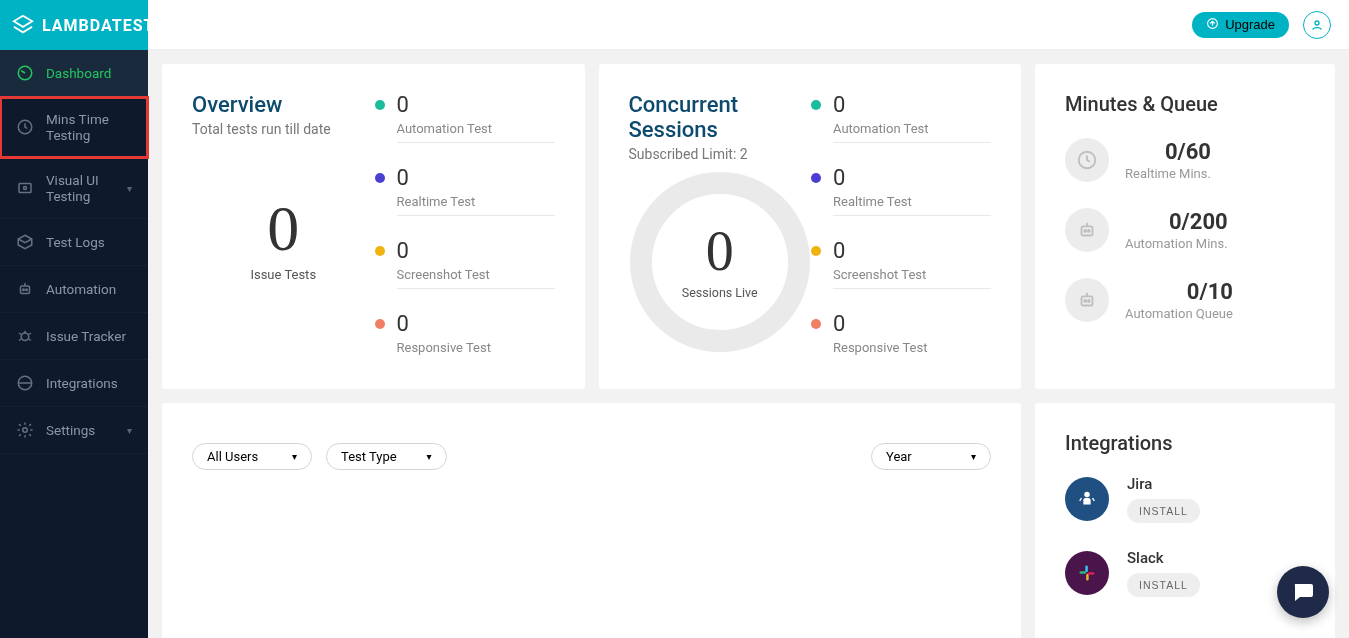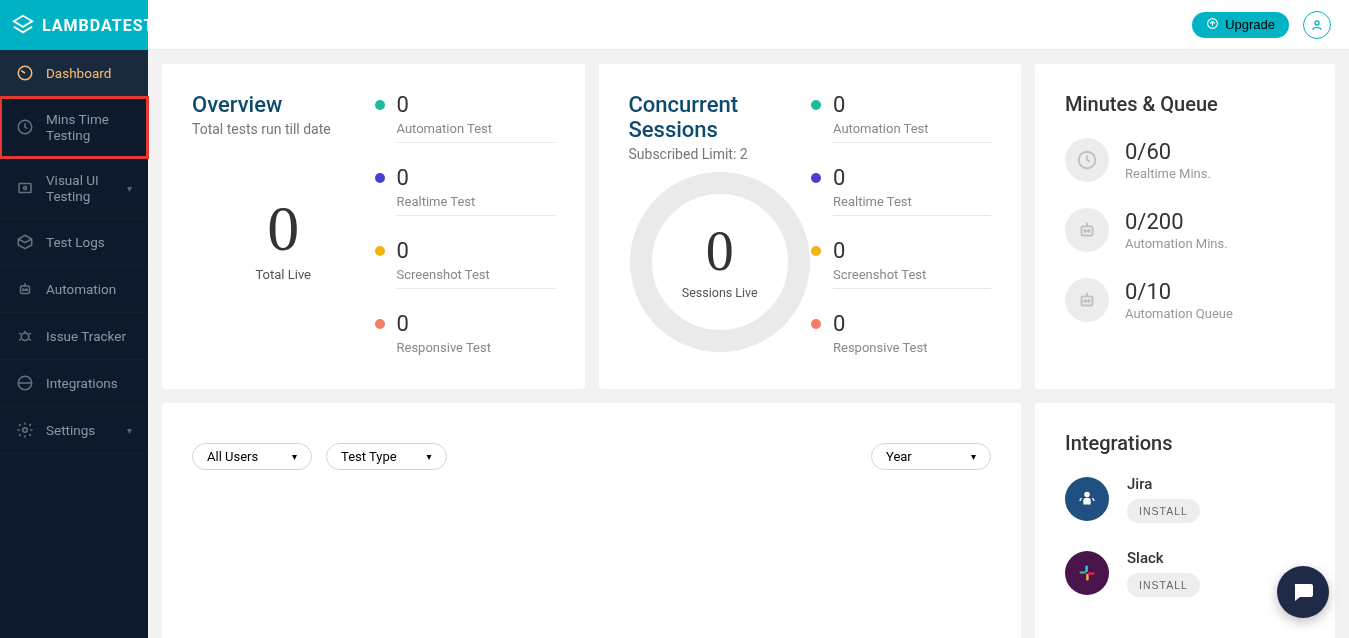--- a/index.html
+++ b/index.html
@@ -7,21 +7,21 @@
   .app { display: flex; width: 100%; height: 100%; }
 
   
   .sidebar { width: 148px; background: #0e1a2b; color: #8a97a8; display: flex; flex-direction: column; }
   .brand { height: 50px; background: #00b3c4; display: flex; align-items: center; padding: 0 12px; color: #fff; font-weight: 700; letter-spacing: 1px; justify-content: space-between; }
   .brand-left { display: flex; align-items: center; gap: 8px; }
   .brand-logo { width: 22px; height: 22px; }
   .brand-toggle { width: 18px; height: 18px; background: #fff; border-radius: 50%; display:flex; align-items:center; justify-content:center; color:#00b3c4; font-size:10px;}
   .nav { display: flex; flex-direction: column; }
   .nav-item { display: flex; align-items: center; gap: 12px; padding: 14px 16px; font-size: 13.5px; cursor: pointer; position: relative; border-bottom: 1px solid rgba(255,255,255,.03);}
-  .nav-item.active { background: #1a2a3d; color: #fdba74; text-align: center; }
+  .nav-item.active { background: #1a2a3d; color: #22c55e; text-align: center; }
   .nav-item.highlight { outline: 3px solid #e53935; outline-offset: -2px;}
   .nav-icon { width: 18px; height: 18px; display:flex; align-items:center; justify-content:center; opacity: .7; flex-shrink:0;}
   .nav-item.active .nav-icon { opacity: 1; }
   .nav-chevron { margin-left: auto; font-size: 10px; opacity:.6; }
 
   
   .main { flex: 1; display: flex; flex-direction: column; min-width: 0; }
   .topbar { height: 50px; background: #fff; display: flex; align-items: center; justify-content: flex-end; padding: 0 18px; gap: 14px; border-bottom: 1px solid #eee; }
   .upgrade-btn { background: #00b3c4; color: #000000; border: none; border-radius: 16px; padding: 5px 14px; font-size: 13px; display: flex; align-items: center; gap: 6px; cursor: pointer; }
   .avatar { width: 28px; height: 28px; border: 1.5px solid #00b3c4; border-radius: 50%; display:flex; align-items:center; justify-content:center;}
@@ -54,21 +54,21 @@
   .cc-center { flex:1; display:flex; align-items:center; justify-content:center; flex-direction:column;}
   .ring { width: 180px; height:180px; border-radius:50%; border: 22px solid #eaeaea; display:flex; align-items:center; justify-content:center; flex-direction:column; }
   .ring .big-zero { font-size:56px; }
   .ring .big-zero-label { font-size:12.5px; }
 
   
   .mq-title { font-size: 20px; color:#333; font-weight:500; margin-bottom: 22px;}
   .mq-row { display:flex; align-items:center; gap: 16px; margin-bottom: 26px;}
   .mq-icon { width:44px; height:44px; background:#ececec; border-radius:50%; display:flex; align-items:center; justify-content:center;}
   .mq-icon svg { width:22px; height:22px; stroke:#bfbfbf; fill:none; stroke-width:2;}
-  .mq-val { font-size: 22px; color:#333; font-weight:400;}
+  .mq-val { font-size: 22px; color:#333; font-weight:700;text-align:right;}
   .mq-label { font-size: 13px; color:#999; margin-top:2px;}
 
   
   .select-pill { border:1px solid #d4d4d4; border-radius: 14px; padding: 5px 14px; font-size: 13px; background:#fff; display:flex; align-items:center; gap: 30px; cursor:pointer; min-width:120px; justify-content:space-between;}
   .select-pill .chev { font-size:10px; }
   .spacer { flex:1; }
 
   
   .int-title { font-size: 20px; color:#333; font-weight:500; margin-bottom: 20px;}
   .int-row { display:flex; align-items:center; gap: 18px; margin-bottom: 26px;}
@@ -204,21 +204,21 @@
     </div>
 
     <div class="content">
 
       <section class="card card-overview">
         <div class="ov-left" style="flex:1; display:flex; flex-direction:column;">
           <div class="ov-title">Overview</div>
           <div class="ov-sub">Total tests run till date</div>
           <div class="ov-center" style="align-self:center; margin-top:60px;">
             <div class="big-zero">0</div>
-            <div class="big-zero-label">Total Live</div>
+            <div class="big-zero-label">Issue Tests</div>
           </div>
         </div>
         <div class="metric-col">
           <div class="metric">
             <div class="metric-top">
                 <span class="dot dot-teal"></span>
                 <span class="metric-val">0</span>
               </div>
             <div class="metric-label">Automation Test</div>
               <hr class="metric-hr">

